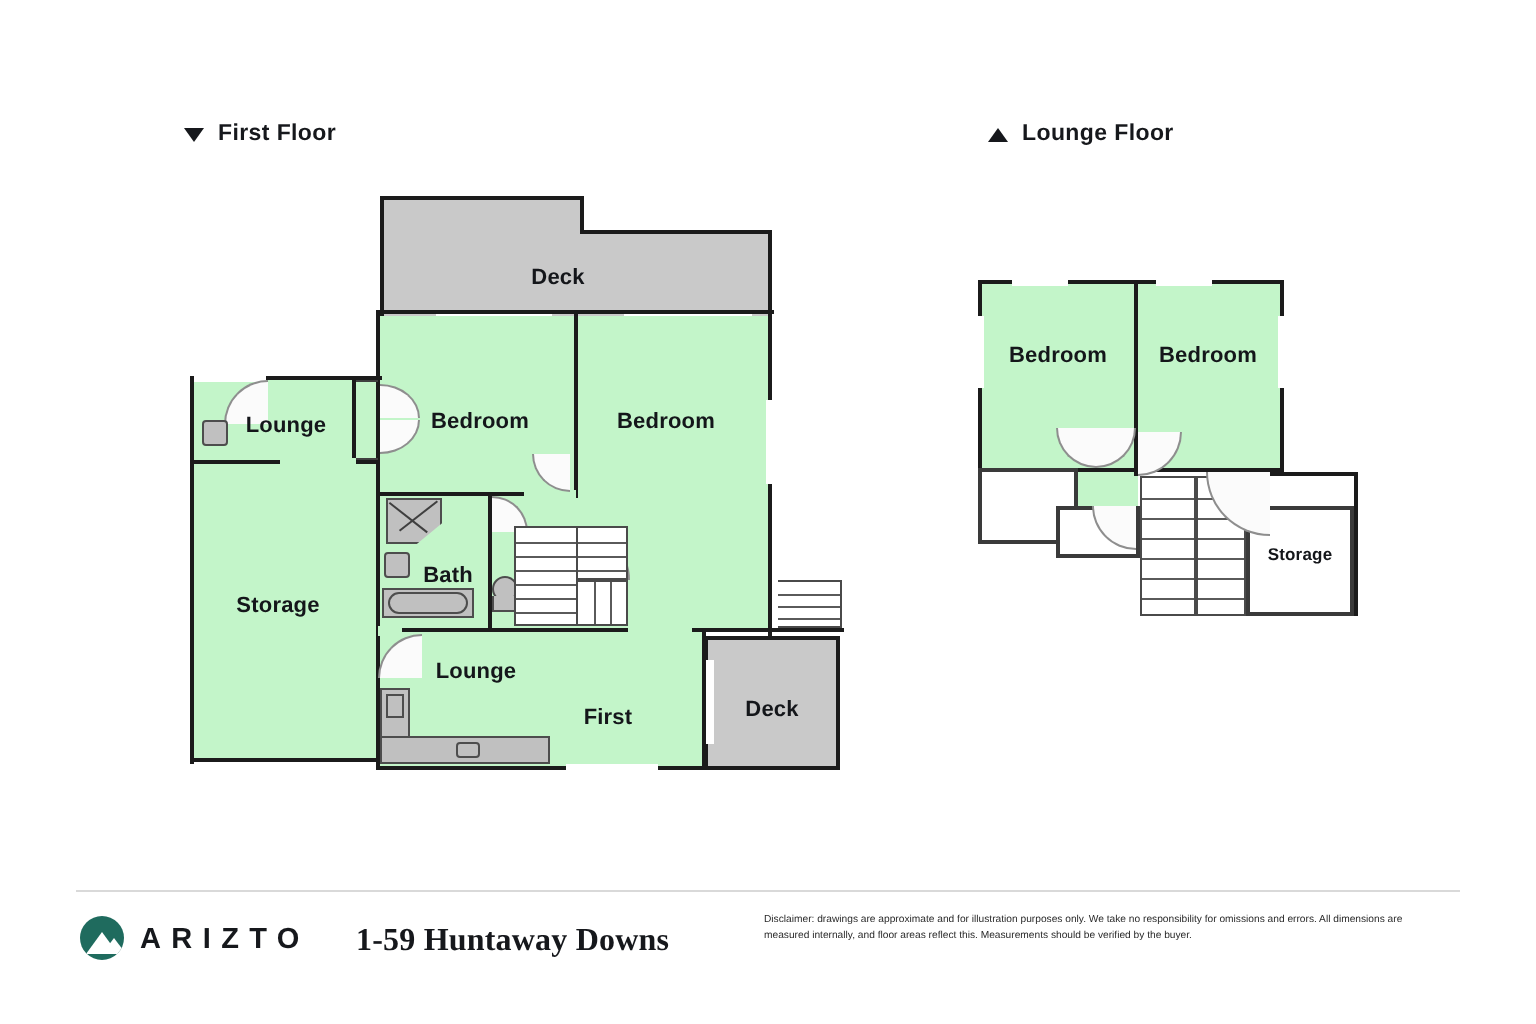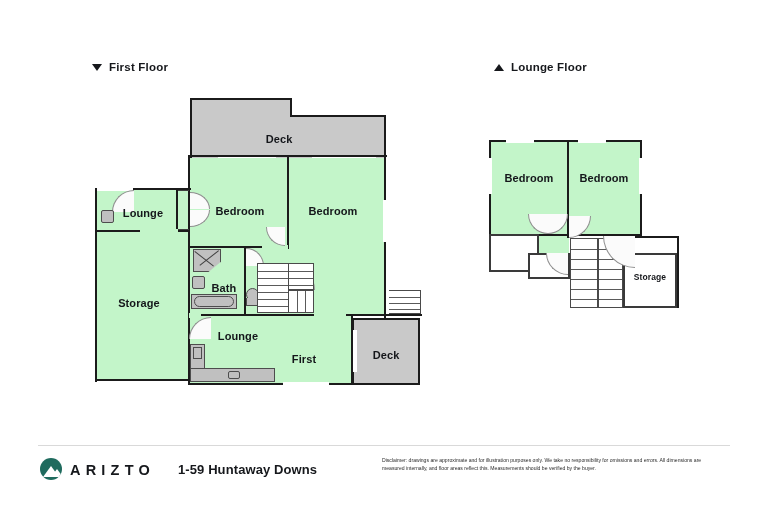--- a/index.html
+++ b/index.html
@@ -83,21 +83,21 @@
   .logo-peak{position:absolute;left:3px;top:8px;width:0;height:0;
     border-left:8px solid transparent;border-right:8px solid transparent;border-bottom:11px solid #ffffff;}
   .logo-peak2{position:absolute;left:11px;top:11px;width:0;height:0;
     border-left:6px solid transparent;border-right:6px solid transparent;border-bottom:8px solid #ffffff;}
   .logo-word{
     position:absolute;left:70px;top:462px;
     font-size:14.5px;font-weight:bold;letter-spacing:5.2px;color:#16181c;
   }
   .addr{
     position:absolute;left:178px;top:462px;
-    font-size:13px;font-weight:bold;color:#16181c;letter-spacing:.1px;
+    font-size:16px;font-weight:bold;color:#16181c;letter-spacing:.1px;font-family:Liberation Serif, serif;
   }
   .disclaimer{
     position:absolute;left:382px;top:457px;width:330px;
     font-size:5.1px;line-height:1.55;color:#2a2a2a;
   }
 </style>
 </head>
 <body>
 
 <div class="stage">

